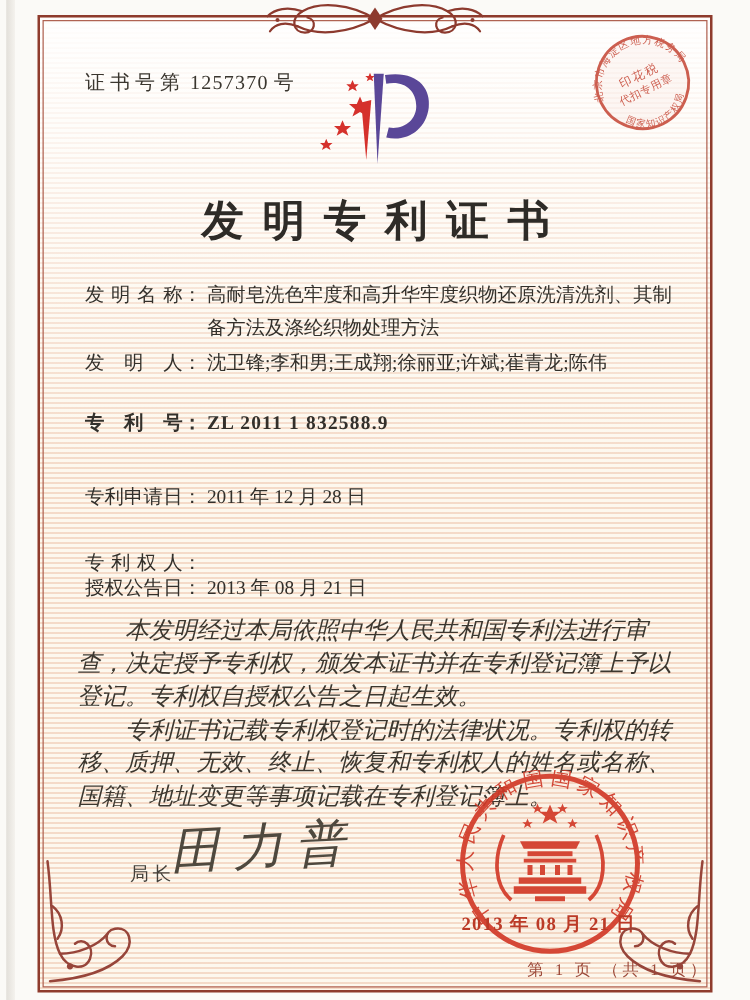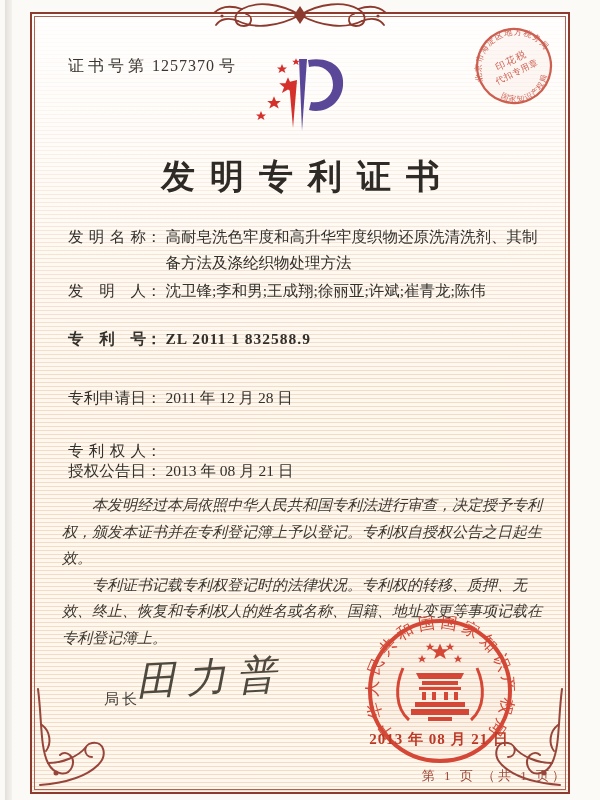--- a/index.html
+++ b/index.html
@@ -38,21 +38,21 @@
   .lbl-chars{display:inline-block;width:78px;text-align:justify;text-align-last:justify;}
   .value{flex:1;margin-left:4px;}
   .mono-ish{letter-spacing:1px;}
   #row-name{top:210px;}
   #row-inventors{top:264px;}
   #row-patno{top:312px;font-weight:bold;}
   #row-appdate{top:371px;}
   #row-patentee{top:399px;margin-top:25px;}
   #row-grantdate{top:444px;}
 
-  .body-text{left:30px;top:478px;width:482px;font-size:15px;line-height:26.5px;
+  .body-text{left:30px;top:478px;width:482px;font-size:19px;line-height:26.5px;
     color:#3c372f;font-style:italic;}
   .body-text p{margin:0;text-indent:2em;}
 
   .sig-title{left:72px;top:676px;font-size:15px;letter-spacing:3px;color:#44403a;}
   .sig-name{left:104px;top:636px;font-size:40px;font-style:italic;
     color:#383329;letter-spacing:10px;transform:rotate(-3deg);opacity:.88;}
 
   .seal{left:333px;top:602px;width:150px;height:150px;opacity:.92;}
   .seal-date{left:302px;top:716px;width:210px;text-align:center;
     font-size:15px;font-weight:bold;color:#bb3a27;letter-spacing:1px;}

